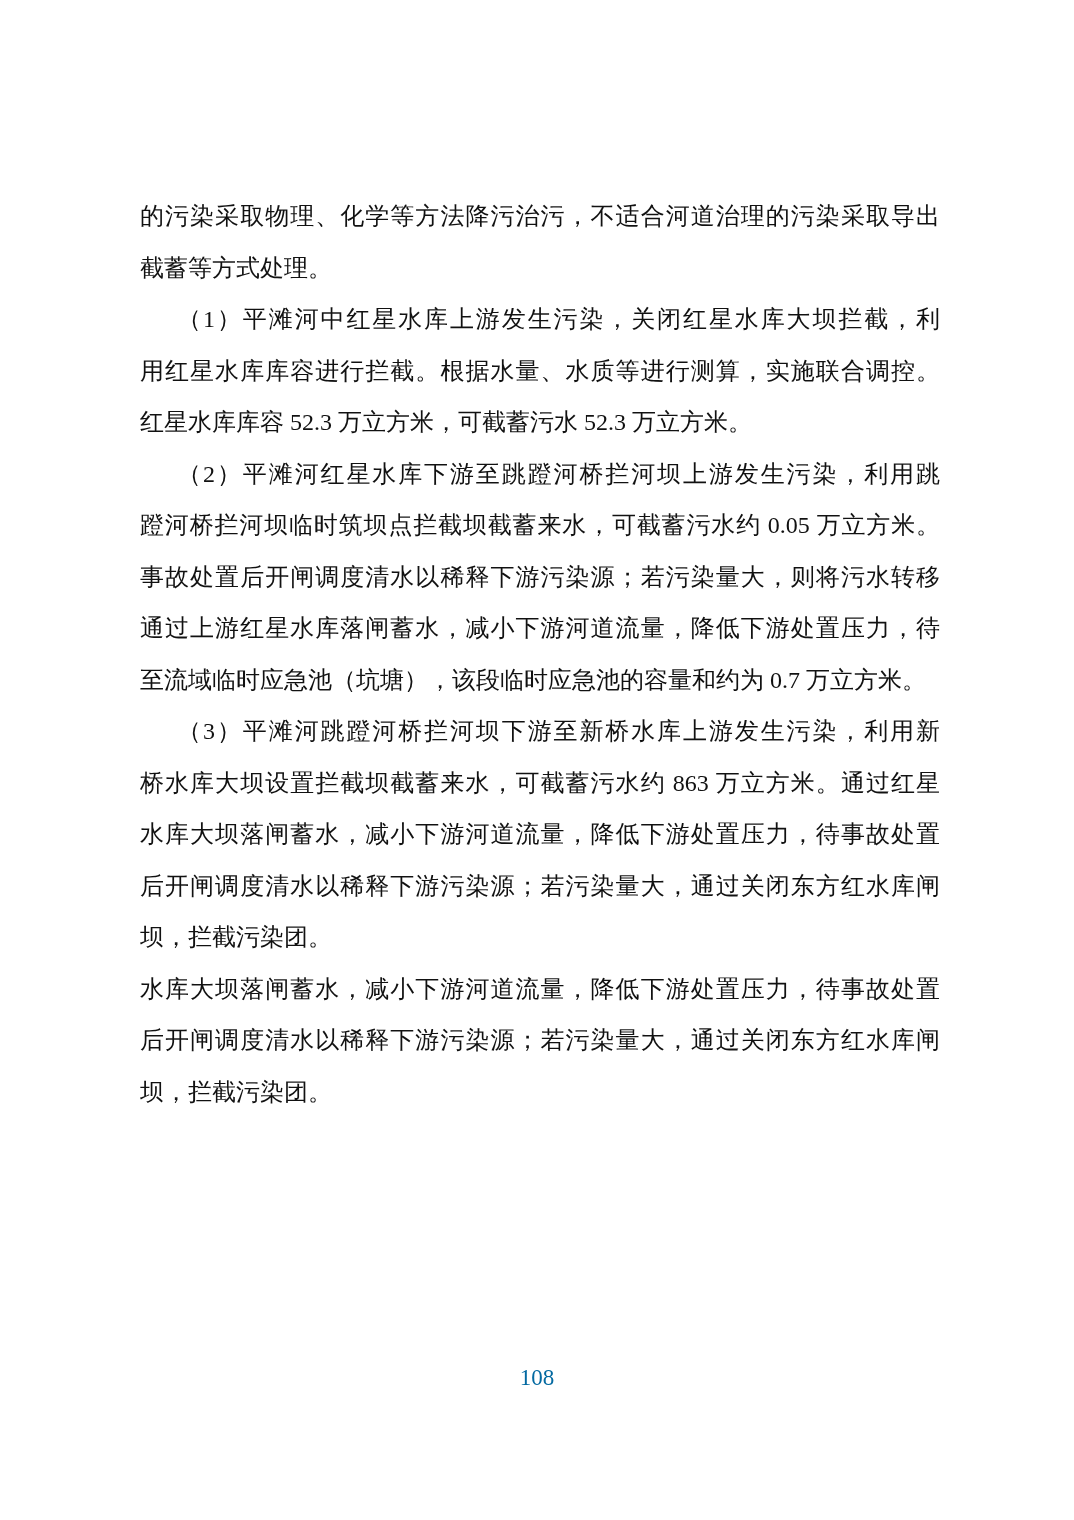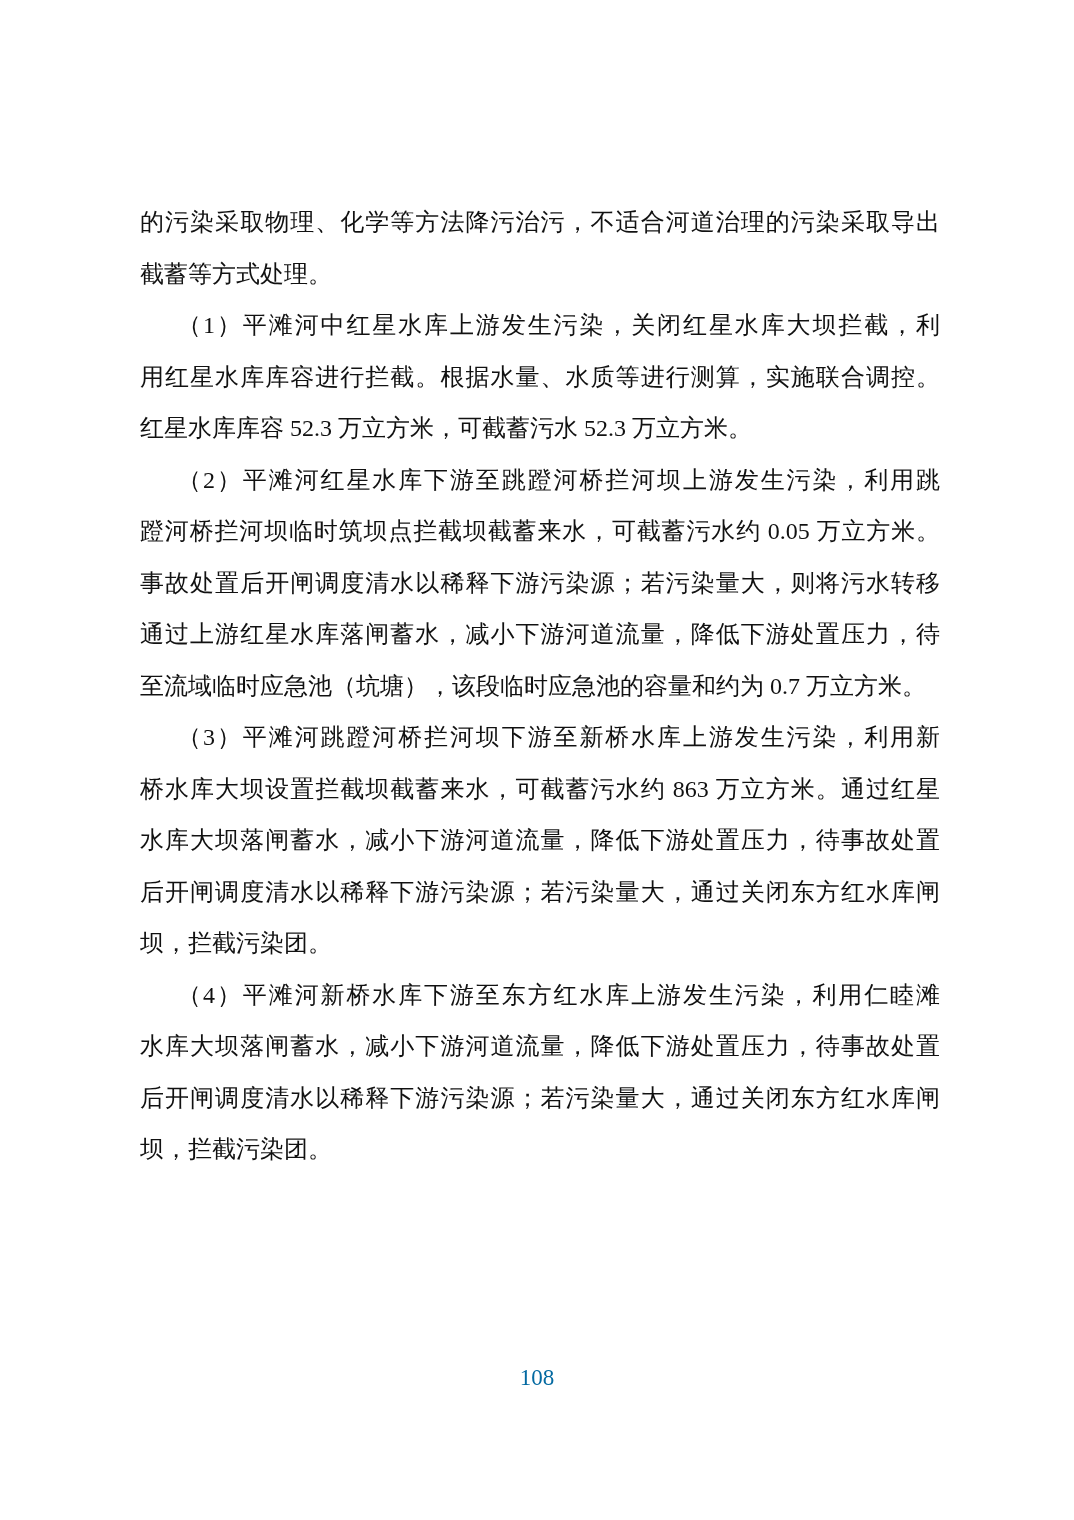--- a/index.html
+++ b/index.html
@@ -12,21 +12,21 @@
     width: 1074px;
     height: 1520px;
     background: #ffffff;
     color: #000000;
     font-family: "Liberation Serif", "DejaVu Serif", serif;
     overflow: hidden;
   }
   .page-body {
     position: absolute;
     left: 140px;
-    top: 197px;
+    top: 191px;
     width: 800px;
   }
   .line {
     font-size: 24px;
     height: 51.5px;
     line-height: 51.5px;
     white-space: normal;
     word-break: keep-all;
     overflow: hidden;
     text-align: justify;
@@ -67,19 +67,18 @@
       <div class="line indent paren">（2）平滩河红星水库下游至跳蹬河桥拦河坝上游发生污染，利用跳</div>
       <div class="line">蹬河桥拦河坝临时筑坝点拦截坝截蓄来水，可截蓄污水约 0.05 万立方米。</div>
       <div class="line">事故处置后开闸调度清水以稀释下游污染源；若污染量大，则将污水转移</div>
       <div class="line">通过上游红星水库落闸蓄水，减小下游河道流量，降低下游处置压力，待</div>
       <div class="line end">至流域临时应急池（坑塘），该段临时应急池的容量和约为 0.7 万立方米。</div>
       <div class="line indent paren">（3）平滩河跳蹬河桥拦河坝下游至新桥水库上游发生污染，利用新</div>
       <div class="line">桥水库大坝设置拦截坝截蓄来水，可截蓄污水约 863 万立方米。通过红星</div>
       <div class="line">水库大坝落闸蓄水，减小下游河道流量，降低下游处置压力，待事故处置</div>
       <div class="line">后开闸调度清水以稀释下游污染源；若污染量大，通过关闭东方红水库闸</div>
       <div class="line end">坝，拦截污染团。</div>
-      <div class="line indent paren">（4）平滩河新桥水库下游至东方红水库上游发生污染，利用仁睦滩</div>
       <div class="line">水库大坝落闸蓄水，减小下游河道流量，降低下游处置压力，待事故处置</div>
       <div class="line">后开闸调度清水以稀释下游污染源；若污染量大，通过关闭东方红水库闸</div>
       <div class="line end">坝，拦截污染团。</div>
     </div>
   <div class="page-footer">108</div>
 </div>
 
 </body></html>

